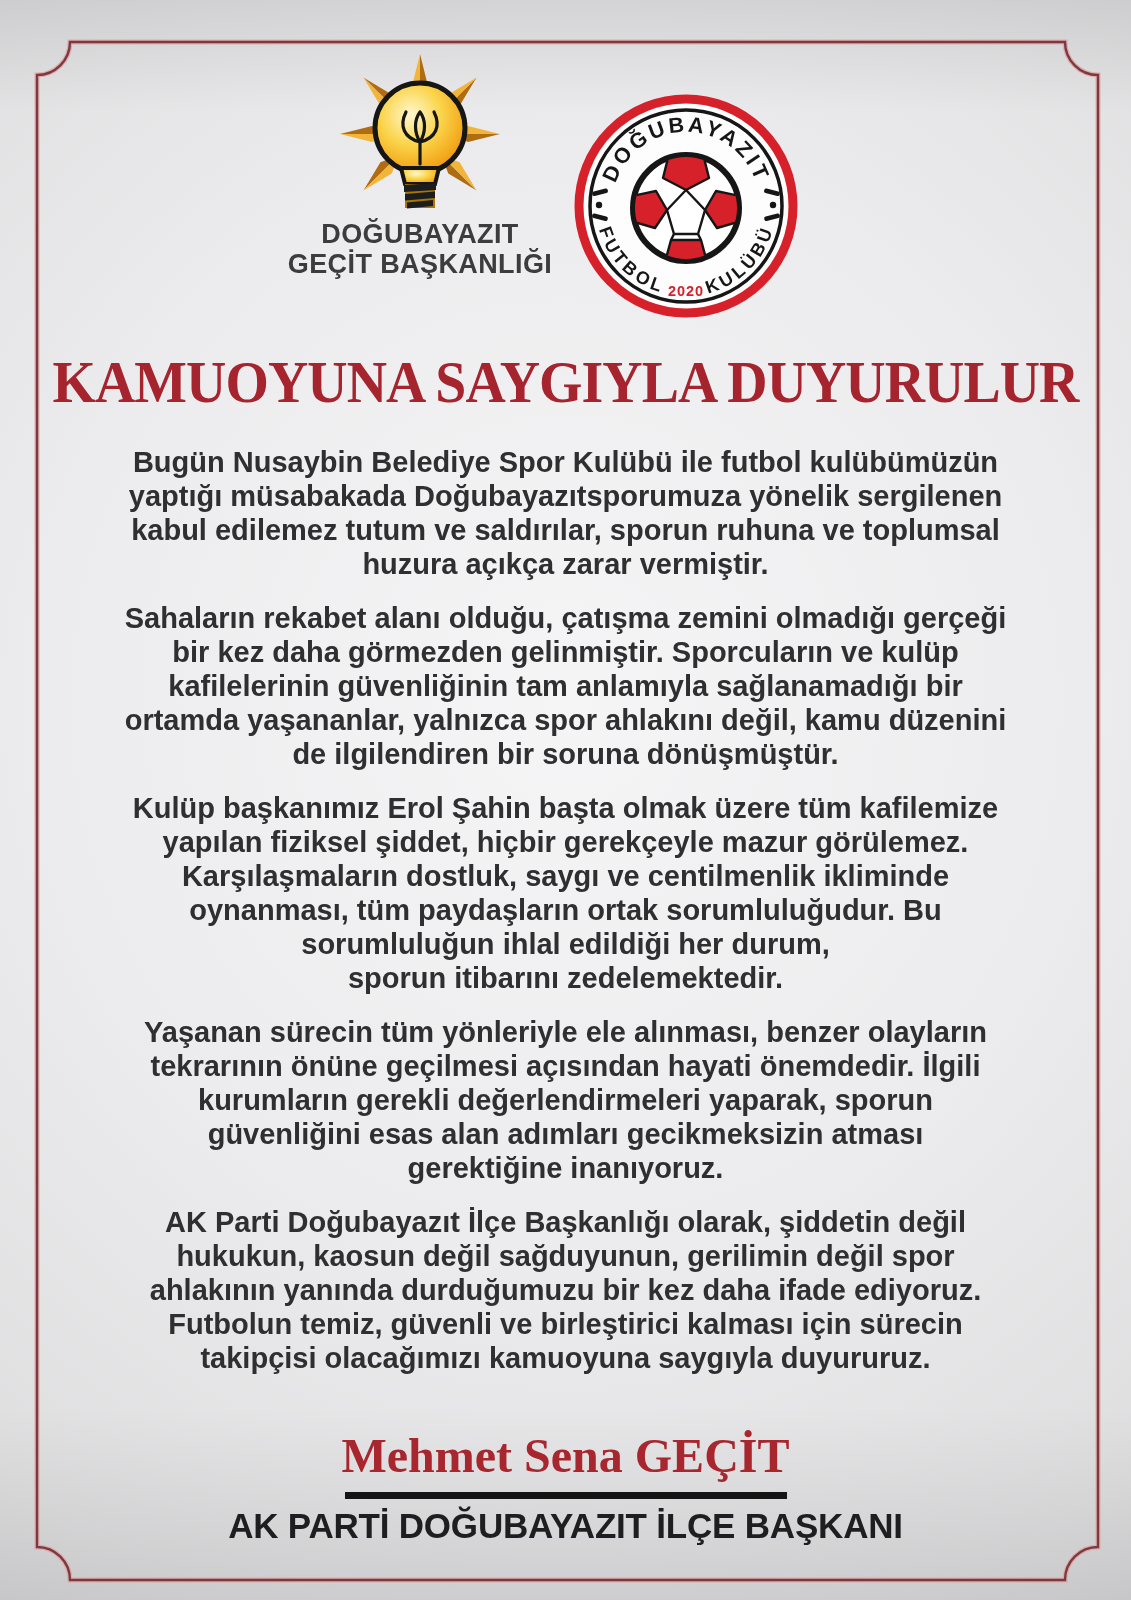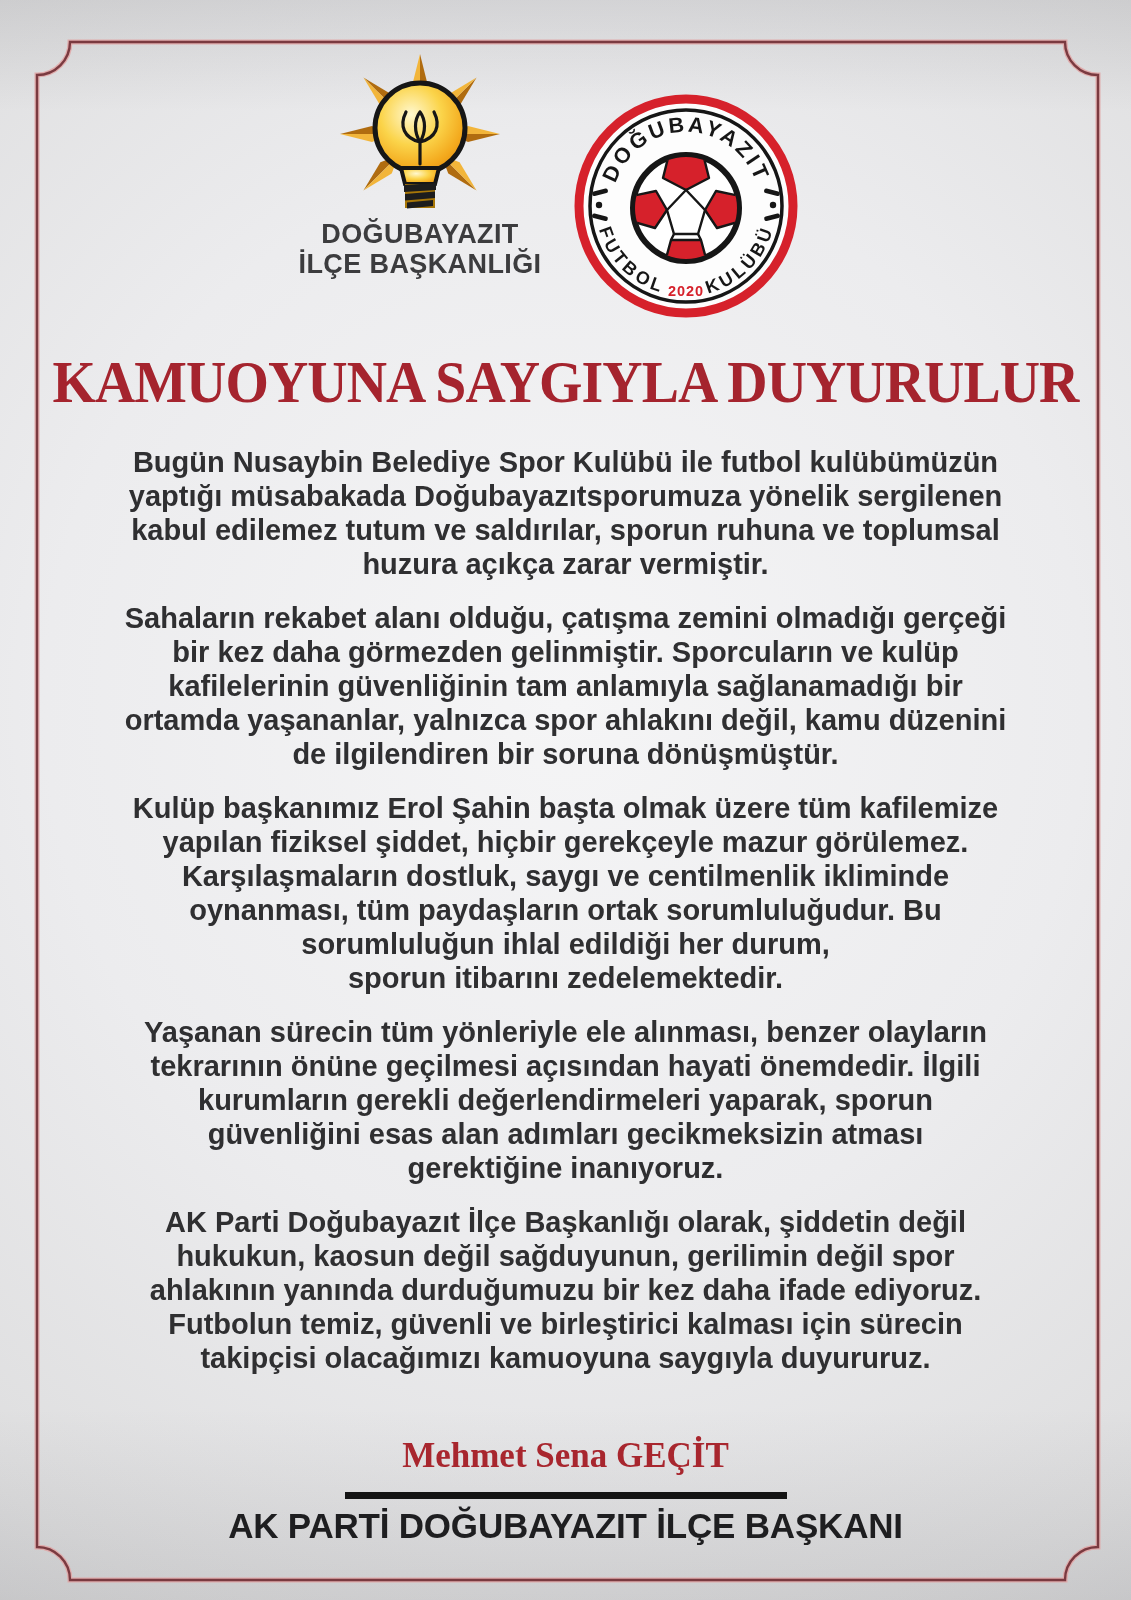--- a/index.html
+++ b/index.html
@@ -22,21 +22,21 @@
     font-family:"Liberation Serif",serif;font-weight:700;font-size:60px;line-height:64px;
     color:#a5242e;letter-spacing:-1px;white-space:nowrap;
     transform:scaleX(.93);transform-origin:center;
   }
   .body{
     position:absolute;top:445px;left:65px;width:1001px;text-align:center;
     font-size:29px;line-height:34px;font-weight:600;color:#2f2f31;
   }
   .body p{margin:0 0 20px;white-space:pre-line;}
   .signature{position:absolute;top:1428px;left:0;width:100%;text-align:center;}
-  .sig-name{font-family:"Liberation Serif",serif;font-weight:700;font-size:35px;line-height:56px;color:#a8262e;}
+  .sig-name{font-family:"Liberation Serif",serif;font-weight:700;font-size:48px;line-height:56px;color:#a8262e;}
   .sig-rule{width:442px;height:7px;background:#141414;margin:8px auto 7px;}
   .sig-title{font-size:35px;font-weight:700;color:#1e1e20;letter-spacing:-.2px;}
   .badge-text{font-family:"Liberation Sans",sans-serif;font-weight:700;fill:#161616;}
 </style>
 </head>
 <body>
 
 <div class="page">
 
   <svg class="frame" width="1131" height="1600" viewBox="0 0 1131 1600">
@@ -72,21 +72,21 @@
       <path d="M 0 26 L 0 4 M 0 4 C -16 0 -21 -12 -14 -26 M 0 4 C 16 0 21 -12 14 -26 M 0 4 C -6 -6 -6 -18 0 -26 M 0 4 C 6 -6 6 -18 0 -26" fill="none" stroke="#161616" stroke-width="3.2" stroke-linecap="round"></path>
       <rect x="-15" y="46" width="30" height="24" fill="#a87708"></rect>
       <path d="M -16 47 L 16 45 L 16 52 L -16 54 Z" fill="#1d1d1d"></path>
       <path d="M -15 56 L 15 53.5 L 15 60 L -15 62.5 Z" fill="#1d1d1d"></path>
       <path d="M -13 64.5 L 13 62 L 13 68 L -13 70.5 Z" fill="#1d1d1d"></path>
     </g>
   </svg>
 
   <div class="org">
     <div>DOĞUBAYAZIT</div>
-    <div>İLÇE BAŞKANLIĞI</div>
+    <div>GEÇİT BAŞKANLIĞI</div>
   </div>
 
   <svg class="club-logo" width="232" height="232" viewBox="-116 -116 232 232">
     <defs>
       <clipPath id="ballClip">
           <circle cx="0" cy="2" r="51"></circle>
         </clipPath>
       <path id="arcTop" d="M -74 0 A 74 74 0 0 1 74 0" fill="none"></path>
       <path id="arcBottom" d="M -90 0 A 90 90 0 0 0 90 0" fill="none"></path>
     </defs>

